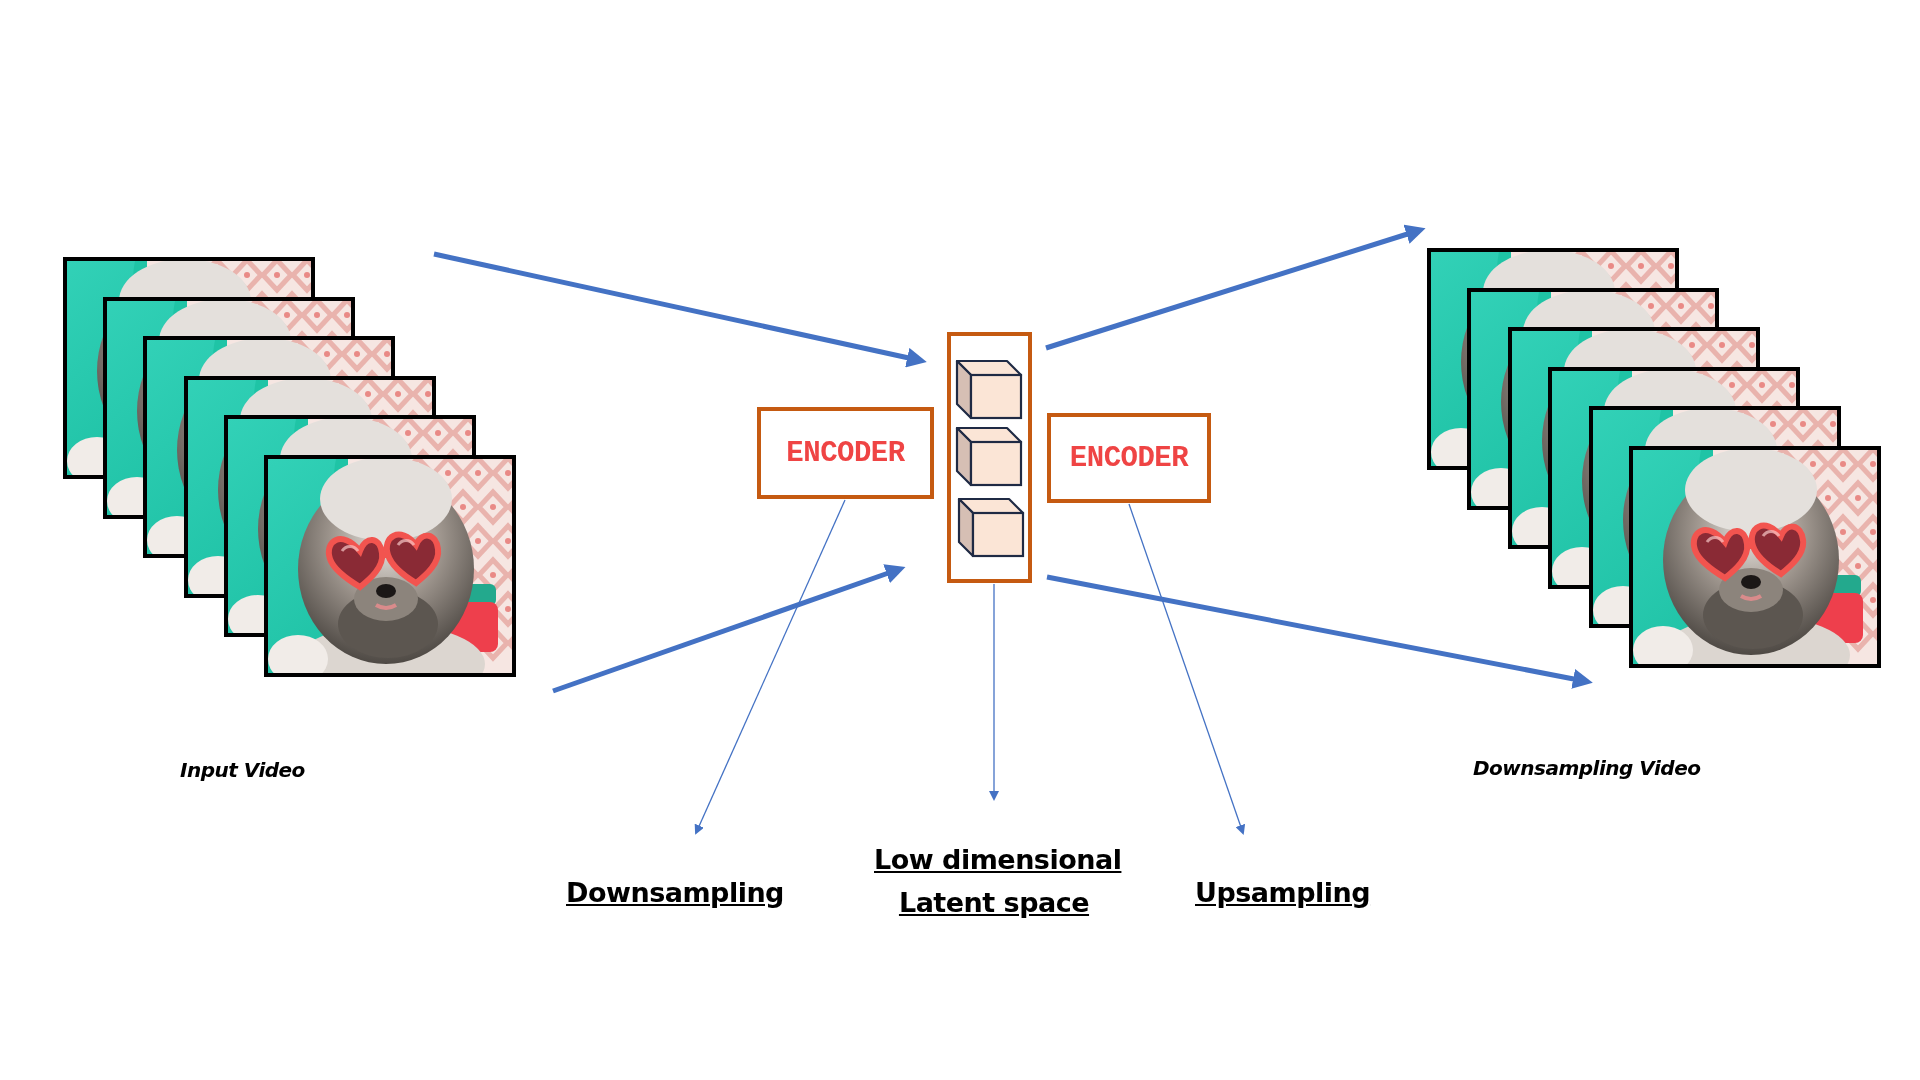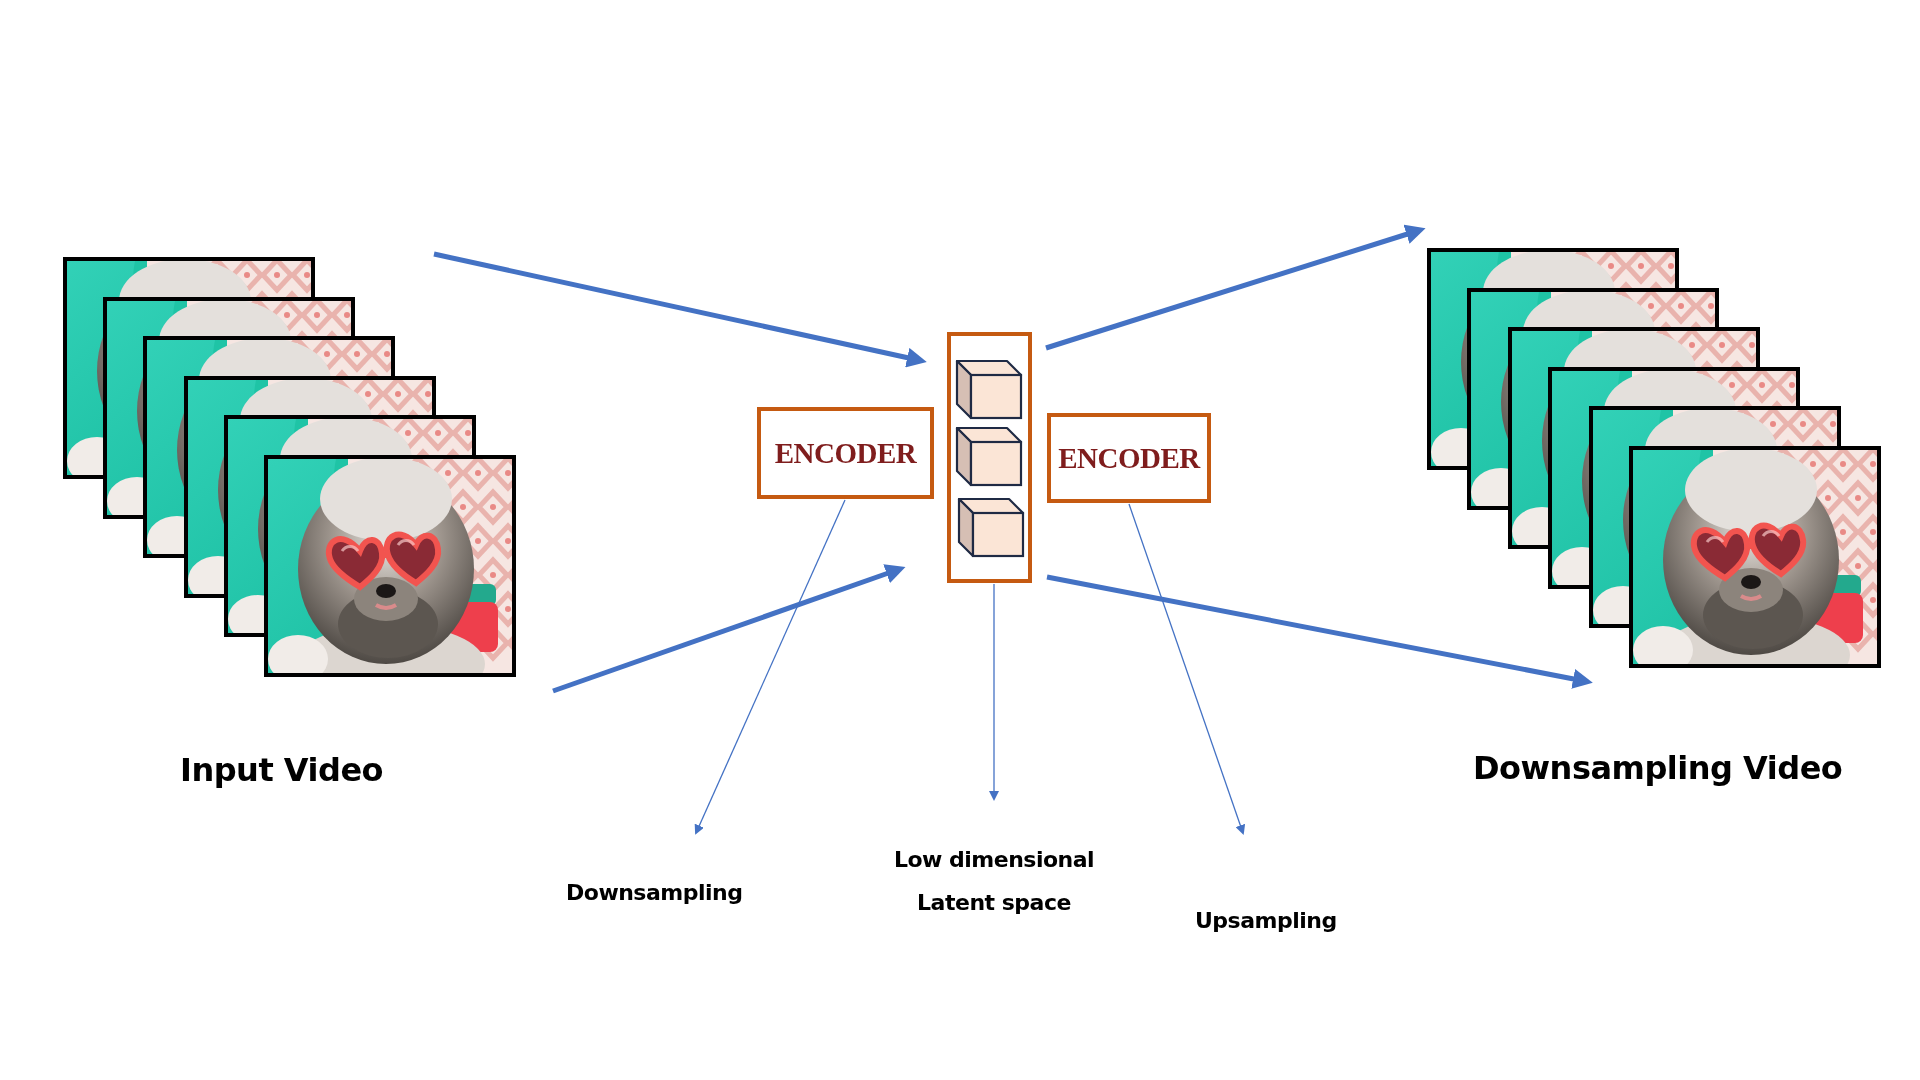--- a/index.html
+++ b/index.html
@@ -4,26 +4,26 @@
 <style>
   html, body { margin:0; padding:0; background:#ffffff; }
   body { width:1920px; height:1080px; position:relative; overflow:hidden;
          font-family:"Liberation Sans", "DejaVu Sans", sans-serif; }
   .stack { position:absolute; left:0; top:0; width:1920px; height:1080px; pointer-events:none; }
   .frame { position:absolute; width:252px; height:222px; box-sizing:border-box;
            border:4px solid #000; background:#1fc4a6; overflow:hidden; }
   .frame svg { position:absolute; left:0; top:0; width:244px; height:214px; display:block; }
   .label { position:absolute; font-weight:bold; color:#000; white-space:nowrap;
            font-family:"DejaVu Sans", "Liberation Sans", sans-serif; letter-spacing:-0.5px; }
-  .video-label { font-size:32px; line-height:32px; }
-  .note-label { font-size:22px; line-height:34px; text-align:center; }
+  .video-label { font-size:20px; line-height:32px;font-style:italic; }
+  .note-label { font-size:27px; line-height:34px; text-align:center;text-decoration:underline; }
   .block { position:absolute; box-sizing:border-box; border:4px solid #c55a11; background:#fff;
            display:flex; align-items:center; justify-content:center; }
-  .block span { color:#7f1d1d; font-weight:bold; font-size:29px; letter-spacing:-0.5px;
-                font-family:Liberation Serif, serif; }
+  .block span { color:#ef4444; font-weight:bold; font-size:29px; letter-spacing:-0.5px;
+                font-family:Liberation Mono, monospace; }
   #overlay { position:absolute; left:0; top:0; width:1920px; height:1080px; }
 </style>
 </head>
 <body>
 
 <div class="stack" id="inputStack">
     <div class="frame" style="left: 63px; top: 257px; z-index: 1;">
       <svg xmlns="http://www.w3.org/2000/svg" viewBox="0 0 244 214" preserveAspectRatio="none">
     <defs>
       <radialGradient id="fur" cx="50%" cy="35%" r="65%">
@@ -1130,13 +1130,13 @@
         <rect x="973" y="513" width="50" height="43" fill="#fbe5d6" stroke="#1f2a44" stroke-width="2.2"></rect>
       </g>
     </g>
 </svg>
 
 <div class="label video-label" style="left:180px; top:754px;">Input Video</div>
 <div class="label video-label" style="left:1473px; top:752px;">Downsampling Video</div>
 <div class="label note-label" style="left:566px; top:876px;">Downsampling</div>
 <div class="label note-label" style="left:874px; top:843px; width:240px;">Low dimensional</div>
 <div class="label note-label" style="left:874px; top:886px; width:240px;text-align:center;">Latent space</div>
-<div class="label note-label" style="left:1195px; top:904px;text-align:center;">Upsampling</div>
+<div class="label note-label" style="left:1195px; top:876px;text-align:center;">Upsampling</div>
 
 </body></html>

